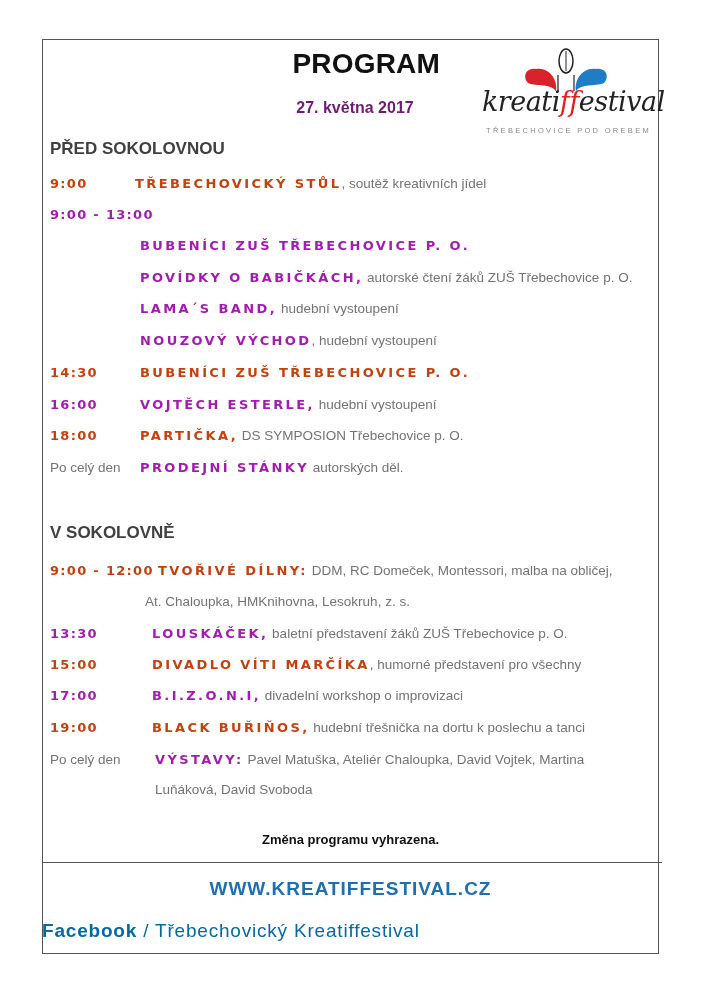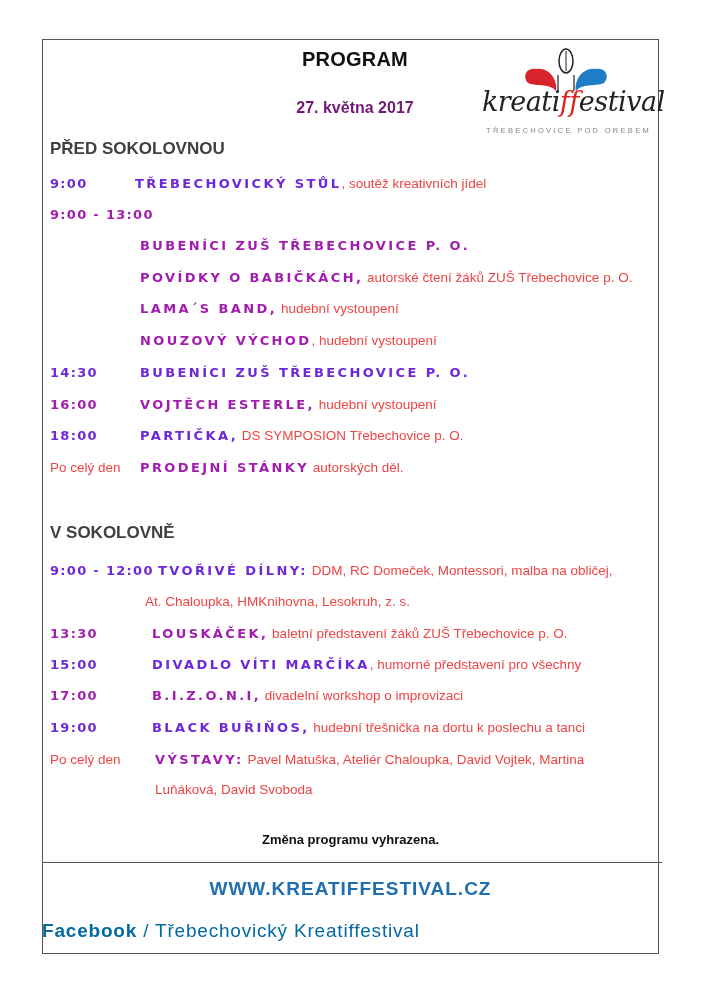--- a/index.html
+++ b/index.html
@@ -1,30 +1,30 @@
 <!DOCTYPE html>
 <html><head>
 <meta charset="utf-8">
 <style>
   html, body { margin: 0; padding: 0; background: #ffffff; }
   body { width: 705px; height: 997px; position: relative; overflow: hidden; font-family: "Liberation Sans", sans-serif; color: #111; }
   .frame { position: absolute; left: 42px; top: 39px; width: 617px; height: 915px; border: 1.5px solid #555; box-sizing: border-box; }
   .divider { position: absolute; left: 42px; top: 862px; width: 620px; height: 0; border-top: 1.5px solid #555; }
-  .title { position: absolute; top: 48px; left: 270px; width: 170px; text-align: center; font-weight: bold; font-size: 20px; letter-spacing: 0.2px; color: #111; }
+  .title { position: absolute; top: 48px; left: 270px; width: 170px; text-align: right; font-weight: bold; font-size: 28px; letter-spacing: 0.2px; color: #111; }
   .date { position: absolute; top: 99px; left: 270px; width: 170px; text-align: center; font-weight: bold; font-size: 16px; color: #701a75; }
   .logo { position: absolute; left: 478px; top: 47px; width: 180px; height: 92px; }
   .logo-word { position: absolute; left: 482px; top: 86px; font-family: "DejaVu Serif", serif; font-style: italic; font-size: 27px; color: #222; letter-spacing: -0.5px; text-align: center; }
   .logo-word .ff { color: #d22; }
   .logo-sub { position: absolute; left: 486px; top: 126px; font-size: 7.5px; color: #888; letter-spacing: 2.3px; }
   .section { position: absolute; left: 50px; font-weight: bold; font-size: 17px; color: #404040; }
   .row { position: absolute; left: 50px; font-size: 13.5px; white-space: nowrap; }
   .time { display: inline-block; font-weight: bold; letter-spacing: 1.3px; font-family: "DejaVu Sans", sans-serif; font-size: 13px; }
   .name { font-weight: bold; letter-spacing: 2.4px; font-family: "DejaVu Sans", sans-serif; font-size: 13px; }
-  .desc { color: #ef4444; }
-  .blue { color: #6d28d9; }
+  .desc { color: #737373; }
+  .blue { color: #c2410c; }
   .red { color: #a21caf; }
   .abs { position: absolute; }
   .note { position: absolute; top: 832px; left: 42px; width: 617px; text-align: center; font-weight: bold; font-size: 13px; color: #111; }
   .web { position: absolute; top: 878px; left: 42px; width: 617px; text-align: center; font-weight: bold; font-size: 19px; color: #1f6eb0; letter-spacing: 1px; }
   .fb { position: absolute; top: 920px; left: 42px; width: 617px; font-size: 19px; color: #0369a1; letter-spacing: 0.8px; }
   .fb b { font-weight: bold; }
 </style>
 </head>
 <body>
 

